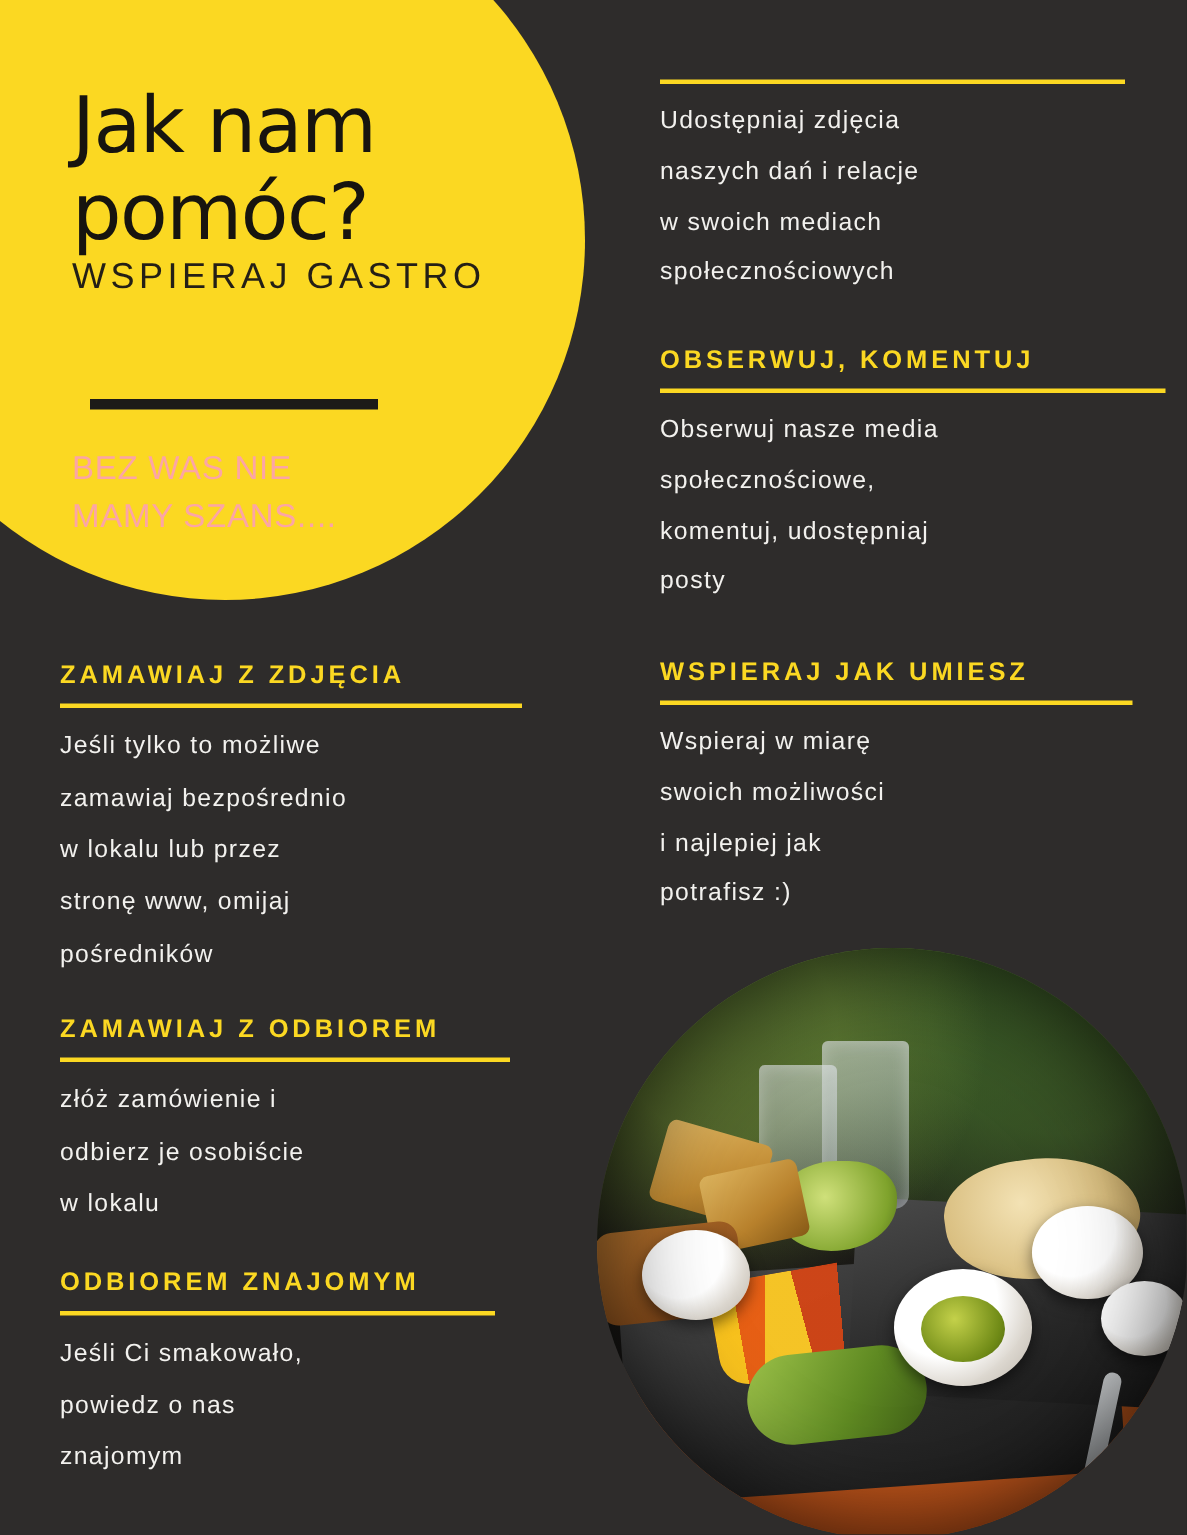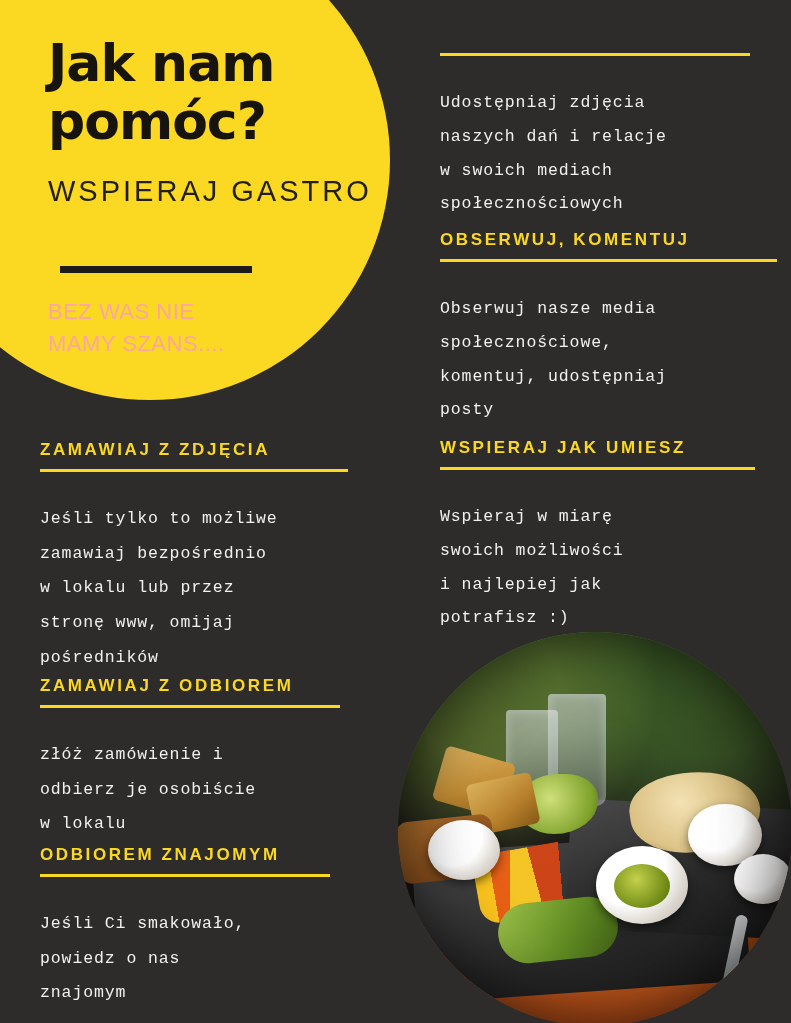--- a/index.html
+++ b/index.html
@@ -24,29 +24,30 @@
     border-radius:50%;
     background:#fbd822;
   }
   .title-block {
     position:absolute;
     left:48px; top:34px;
     width:330px;
   }
   .title-main {
     font-family:"DejaVu Sans", sans-serif;
-    font-weight:bold;
+    font-weight:normal;
     font-size:52px;
     line-height:1.12;
     letter-spacing:-1px;
     color:#17140f;
+    margin-top:21px;
   }
   .title-sub {
-    margin-top:25px;
-    font-size:29px;
+    margin-top:0;
+    font-size:24px;
     letter-spacing:3px;
     color:#241f16;
     font-weight:400;
   }
   .dark-rule {
     position:absolute;
     left:60px; top:266px;
     width:192px; height:7px;
     background:#1d1b18;
   }
@@ -68,26 +69,25 @@
     font-weight:bold;
     letter-spacing:2.6px;
     white-space:nowrap;
   }
   .sec-rule {
     height:3px;
     background:#fbd822;
     margin-top:9px;
   }
   .sec-body {
-    margin-top:30px;
+    margin-top:8px;
     color:#f2f1ee;
     font-size:16.5px;
     line-height:2.1;
     letter-spacing:0.9px;
-    font-family:Liberation Mono, monospace;
   }
 
   
   #sec-dostawa  { left:40px; top:440px; width:330px; }
   #sec-dostawa .sec-rule { width:308px; }
   #sec-odbiorem { left:40px; top:676px; width:330px; }
   #sec-odbiorem .sec-rule { width:300px; }
   #sec-polecaj  { left:40px; top:845px; width:330px; }
   #sec-polecaj  .sec-rule { width:290px; }
 

